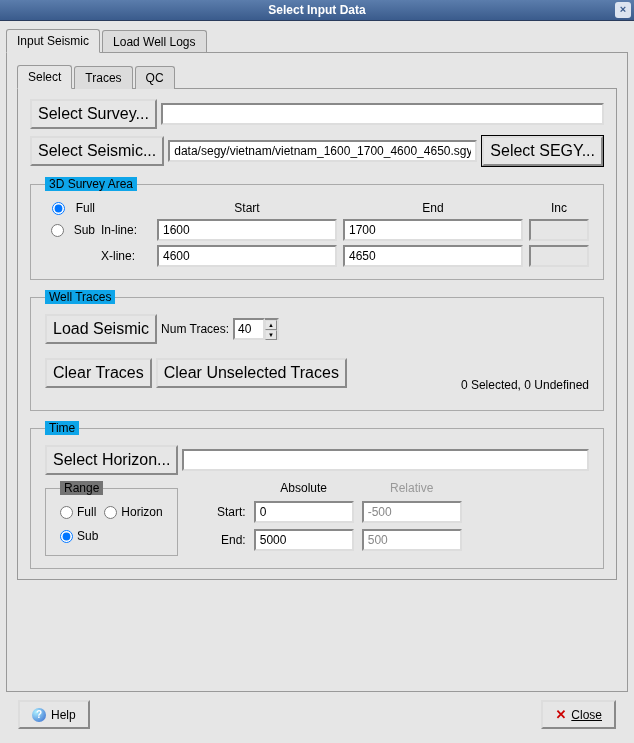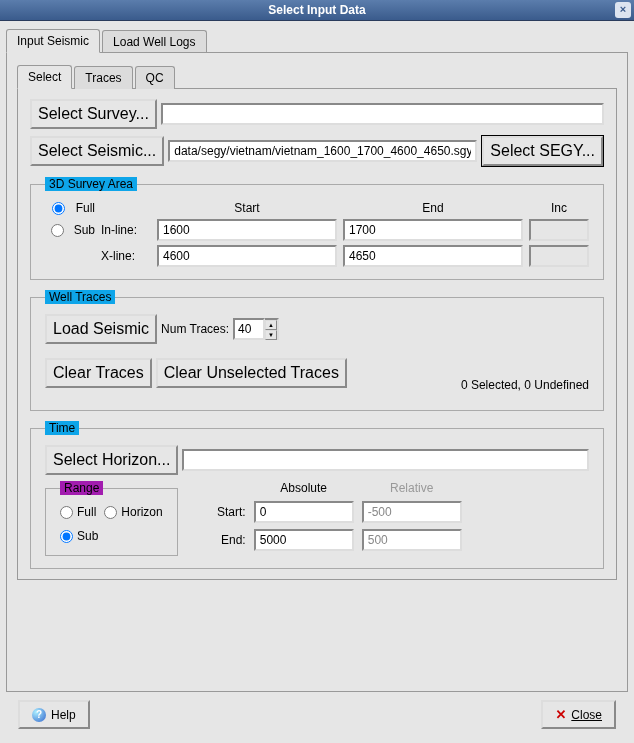--- a/index.html
+++ b/index.html
@@ -143,21 +143,21 @@
 .icon-help {
   width: 14px; height: 14px; border-radius: 50%;
   background: radial-gradient(circle at 30% 30%, #aef, #36c);
   color: #fff; font-size: 10px; font-weight: bold;
   text-align: center; line-height: 14px;
 }
 .icon-x { color: #c00; font-weight: bold; font-size: 13px; }
 .underline { text-decoration: underline; }
 .range-box { display: flex; gap: 20px; align-items: flex-start; margin-top: 6px; }
 fieldset.range-inner { border: 1px solid #aaa; padding: 10px 14px 12px 14px; }
-fieldset.range-inner legend { padding: 0 4px; background: #a21caf; }
+fieldset.range-inner legend { padding: 0 4px; background: #737373; }
 .range-radios { display: flex; flex-direction: column; gap: 10px; }
 .range-radio-row { display: flex; gap: 8px; }
 .rel-hdr { color: #999; }
 </style>
 </head>
 <body>
 
 <div class="titlebar">
   <span>Select Input Data</span>
   <div class="close-btn">×</div>

